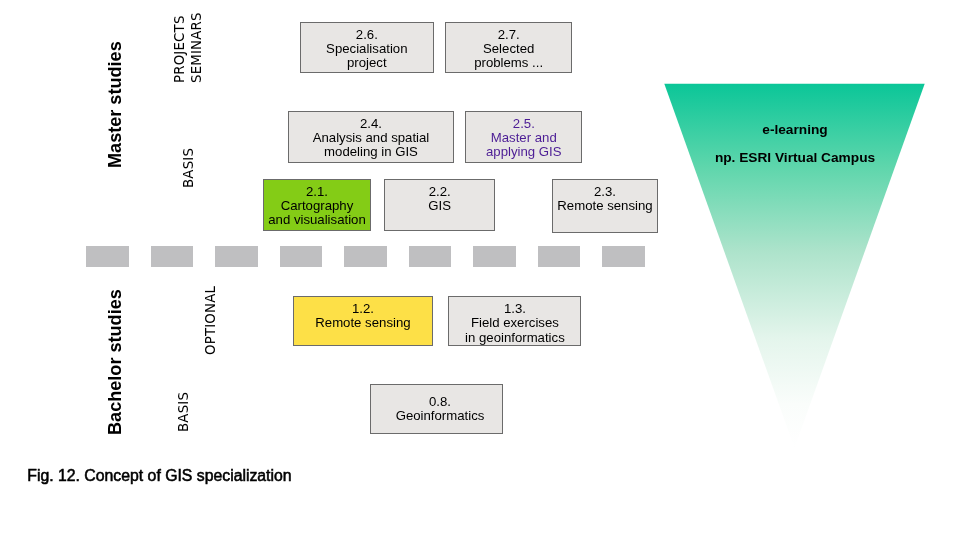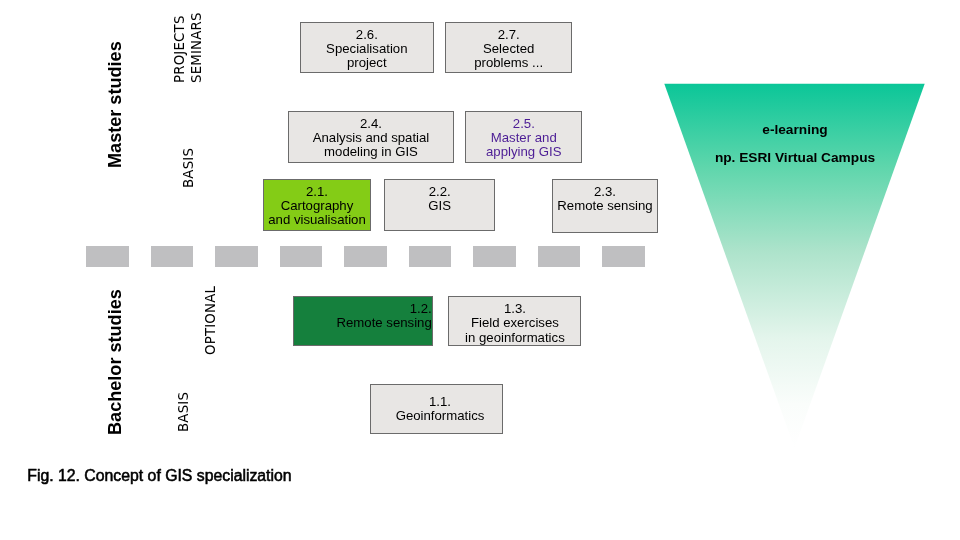--- a/index.html
+++ b/index.html
@@ -91,32 +91,32 @@
       <div class="dash" style="left: 64.5px; width: 42.5px; background: rgb(191, 191, 193);"></div>
       <div class="dash" style="left: 129px; width: 42.5px; background: rgb(191, 191, 193);"></div>
       <div class="dash" style="left: 193.5px; width: 42.5px; background: rgb(191, 191, 193);"></div>
       <div class="dash" style="left: 258px; width: 42.5px; background: rgb(191, 191, 193);"></div>
       <div class="dash" style="left: 322.5px; width: 42.5px; background: rgb(191, 191, 193);"></div>
       <div class="dash" style="left: 387px; width: 42.5px; background: rgb(191, 191, 193);"></div>
       <div class="dash" style="left: 451.5px; width: 42.5px; background: rgb(191, 191, 193);"></div>
       <div class="dash" style="left: 516px; width: 42.5px; background: rgb(191, 191, 193);"></div>
     </div>
 
-  <div class="box" style="left: 293.1px; top: 296.1px; width: 139.7px; height: 49.8px; background: #15803d; border-color: rgb(107, 107, 107); color: rgb(0, 0, 0); align-items: flex-end;">
+  <div class="box" style="left: 293.1px; top: 296.1px; width: 139.7px; height: 49.8px; background: #fde047; border-color: rgb(107, 107, 107); color: rgb(0, 0, 0);">
     <span>1.2.</span>
     <span>Remote sensing</span>
   </div>
   <div class="box" style="left: 448.4px; top: 296.1px; width: 133px; height: 49.8px; background: rgb(232, 230, 228); border-color: rgb(107, 107, 107); color: rgb(0, 0, 0); justify-content: space-between;">
     <span>1.3.</span>
     <span>Field exercises</span>
     <span>in geoinformatics</span>
   </div>
 
   <div class="box" style="left: 370.4px; top: 383.9px; width: 132.2px; height: 49.9px; padding-left: 7px; padding-top: 10px; background: rgb(232, 230, 228); border-color: rgb(107, 107, 107); color: rgb(0, 0, 0);">
-    <span>1.1.</span>
+    <span>0.8.</span>
     <span>Geoinformatics</span>
   </div>
 
   <svg id="funnel" width="270" height="370" viewBox="0 0 270 370" style="position:absolute; left:660px; top:80px;">
     <defs>
       <linearGradient id="funnelGrad" x1="0" y1="0" x2="0" y2="1">
           <stop offset="0" stop-color="#0BC698"></stop>
           <stop offset="0.23" stop-color="#5FD6AC"></stop>
           <stop offset="0.46" stop-color="#ADE3CB"></stop>
           <stop offset="0.7" stop-color="#E4F5EC"></stop>

